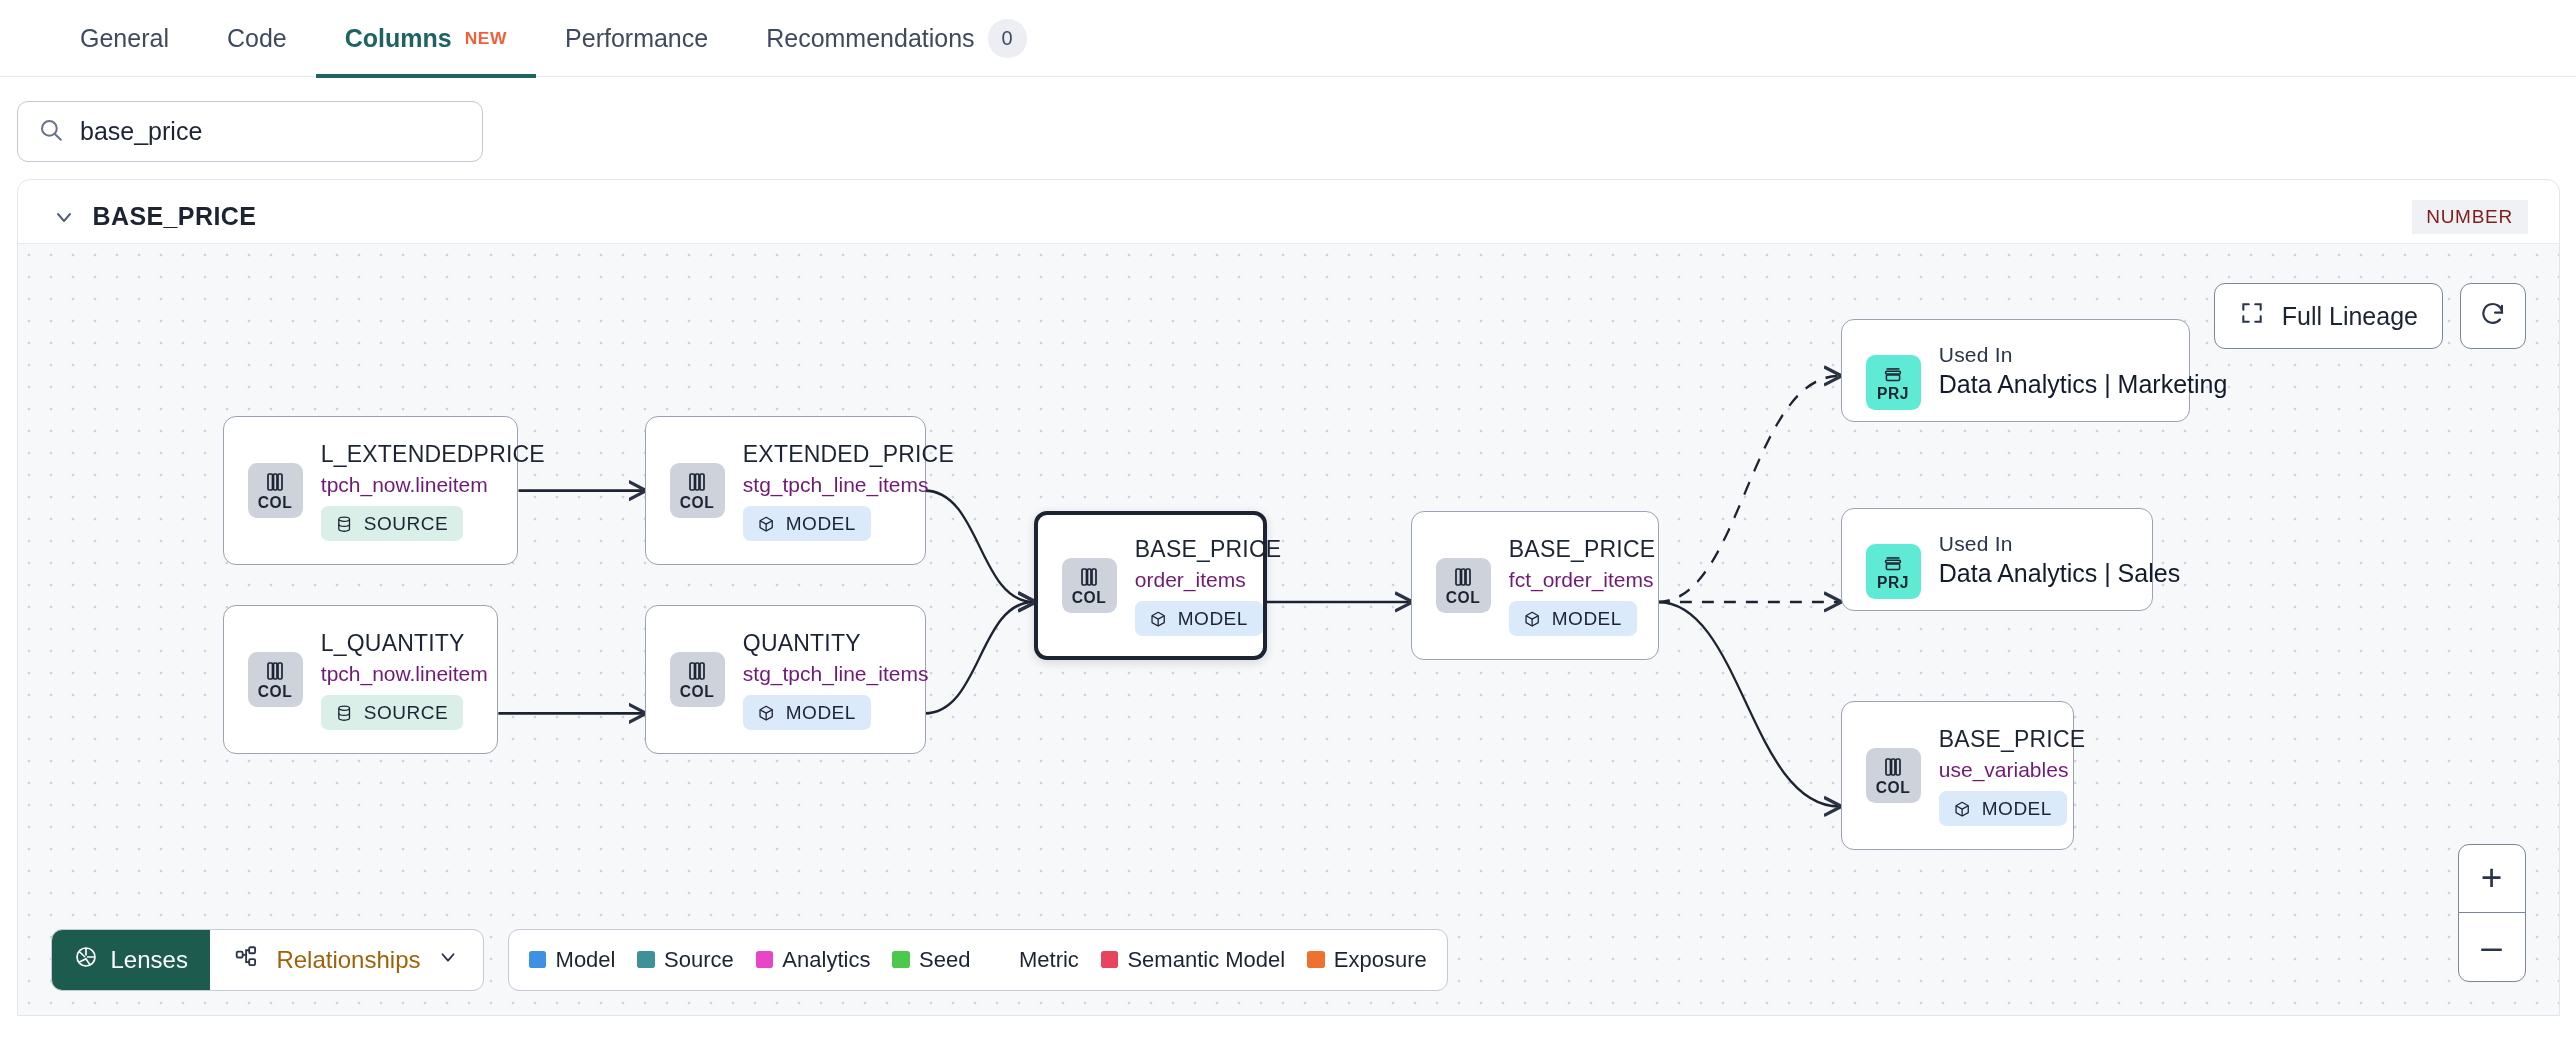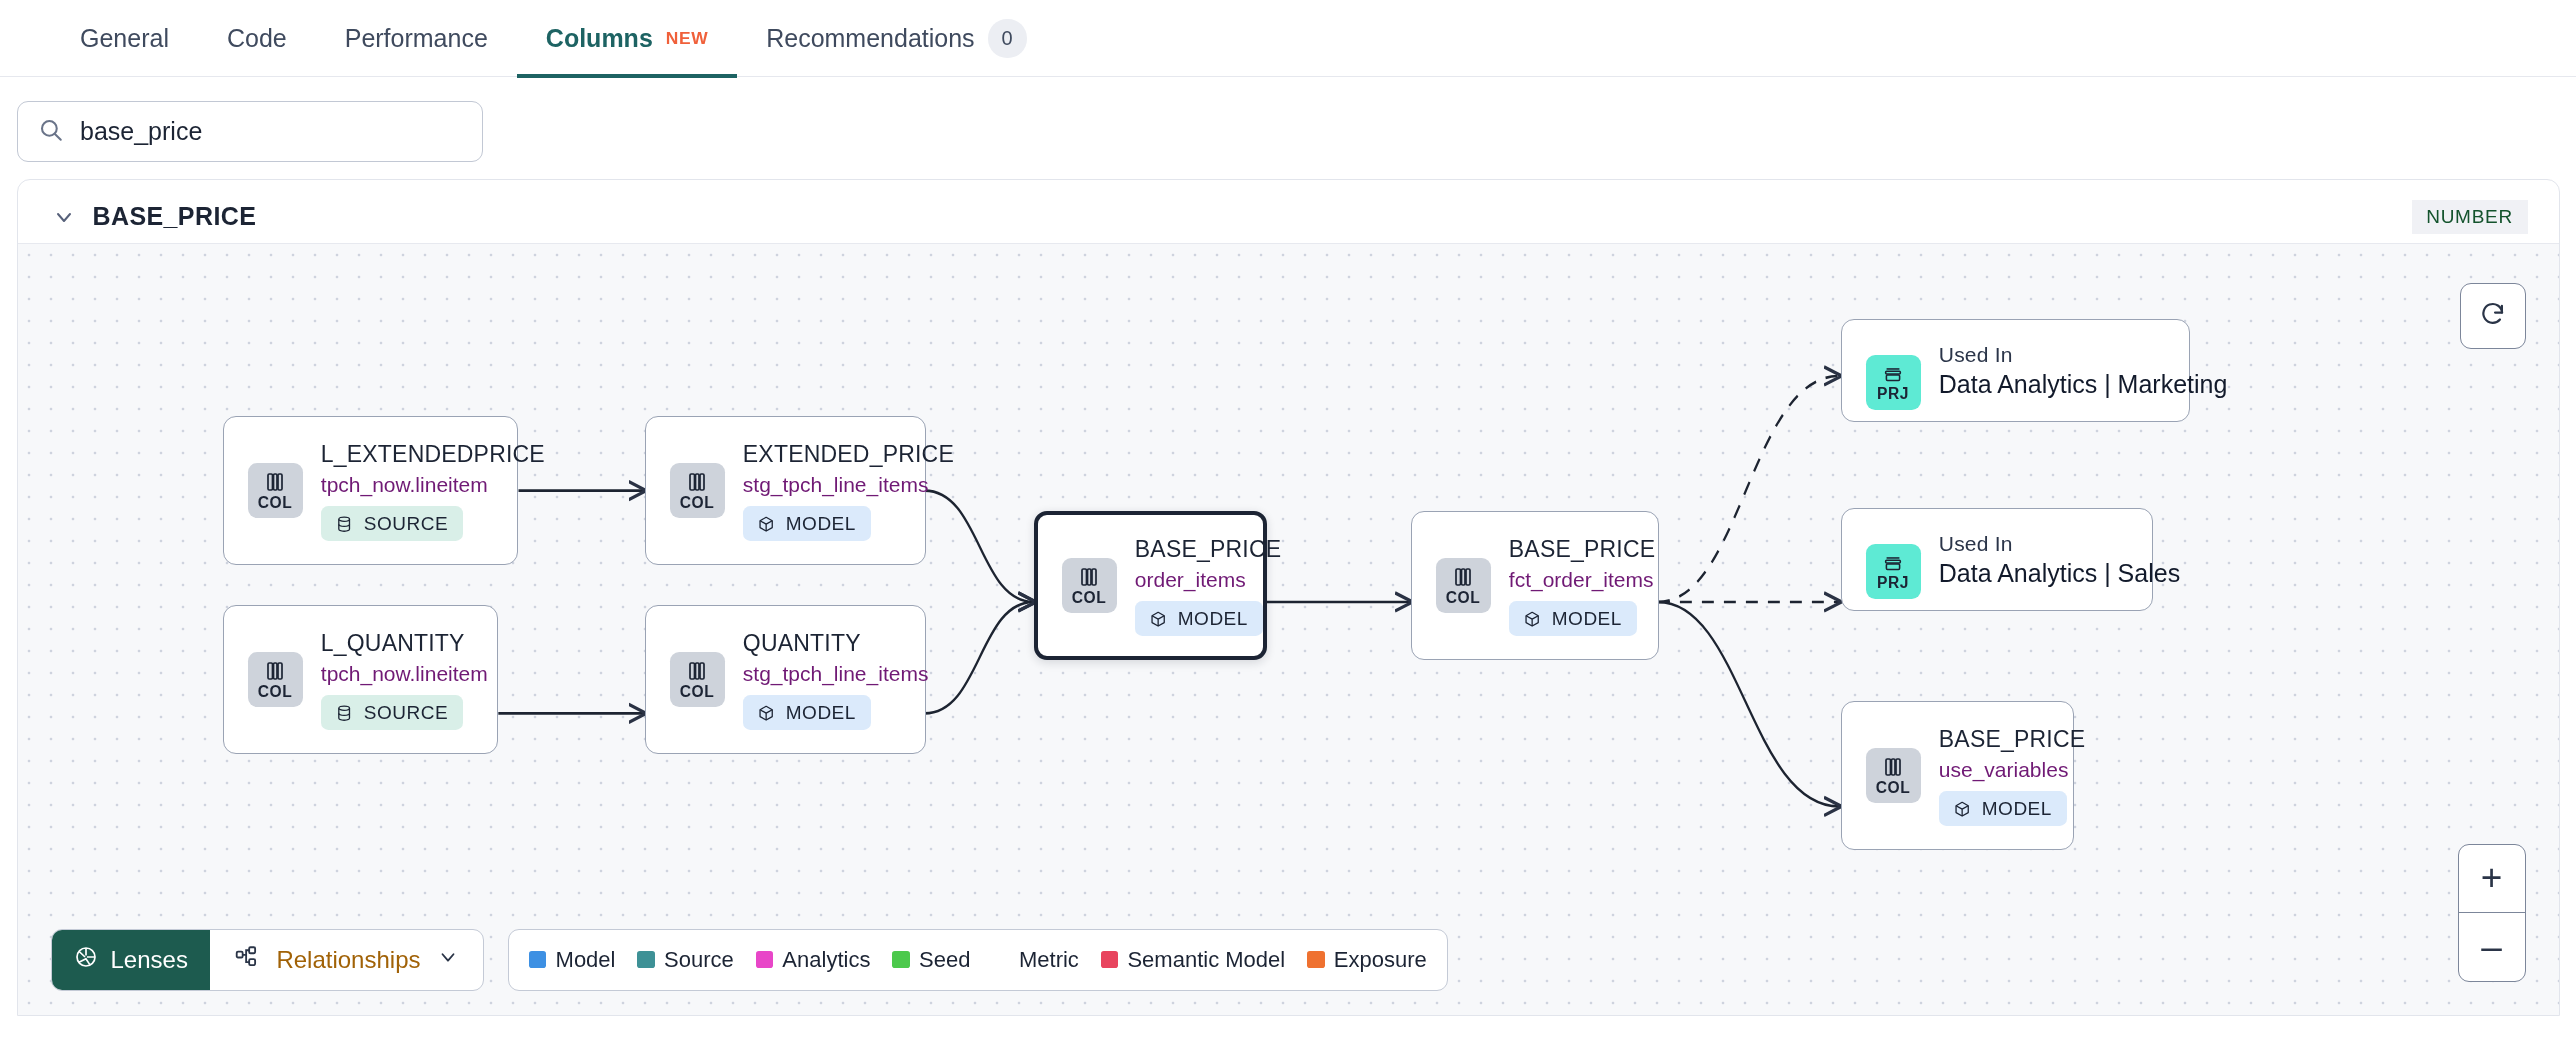--- a/index.html
+++ b/index.html
@@ -111,21 +111,21 @@
     font-weight: 600;
     letter-spacing: 0.4px;
   }
   .type-badge {
     margin-left: auto;
     background: #f0f1f5;
     border-radius: 0;
     padding: 6.4px 14.7px;
     font-size: 19px;
     letter-spacing: 0.7px;
-    color: #14532d;
+    color: #7f1d1d;
   }
   .col-desc {
     padding: 9.2px 31px 22px 31px;
     font-size: 23px;
     color: #253049;
   }
 
   
   .canvas {
     position: relative;
@@ -300,26 +300,26 @@
 </head>
 <body>
 
 <div class="tabbar">
   <div class="tab">
     <span>General</span>
   </div>
   <div class="tab">
     <span>Code</span>
   </div>
-  <div class="tab">
-    <span>Performance</span>
-  </div>
   <div class="tab active">
     <span>Columns</span>
     <span class="tab-badge-new">NEW</span>
+  </div>
+  <div class="tab">
+    <span>Performance</span>
   </div>
   <div class="tab">
     <span>Recommendations</span>
     <span class="tab-count">0</span>
   </div>
 </div>
 
 <div class="search-wrap">
   <div class="search-box">
     <span>
@@ -578,20 +578,31 @@
         </span>
         <span class="abbr">PRJ</span>
       </div>
       <div class="node-body">
         <div class="node-name">Used In</div>
         <div class="node-sub">Data Analytics | Sales</div>
       </div>
     </div>
 
     <div class="tl-controls">
+      <button class="btn">
+        <span>
+          <svg width="26" height="26" viewBox="0 0 24 24" fill="none" stroke="#2a3447" stroke-width="1.9" stroke-linecap="round">
+            <path d="M4 9V4h5"></path>
+              <path d="M20 9V4h-5"></path>
+              <path d="M4 15v5h5"></path>
+              <path d="M20 15v5h-5"></path>
+          </svg>
+        </span>
+        <span>Full Lineage</span>
+      </button>
       <button class="btn square">
         <span>
           <svg width="27.5" height="27.5" viewBox="0 0 24 24" fill="none" stroke="#2a3447" stroke-width="1.9" stroke-linecap="round" stroke-linejoin="round">
             <path d="M20 5v6h-6"></path>
               <path d="M20.2 11a8.2 8.2 0 1 0-1.9 6"></path>
           </svg>
         </span>
       </button>
     </div>
 

